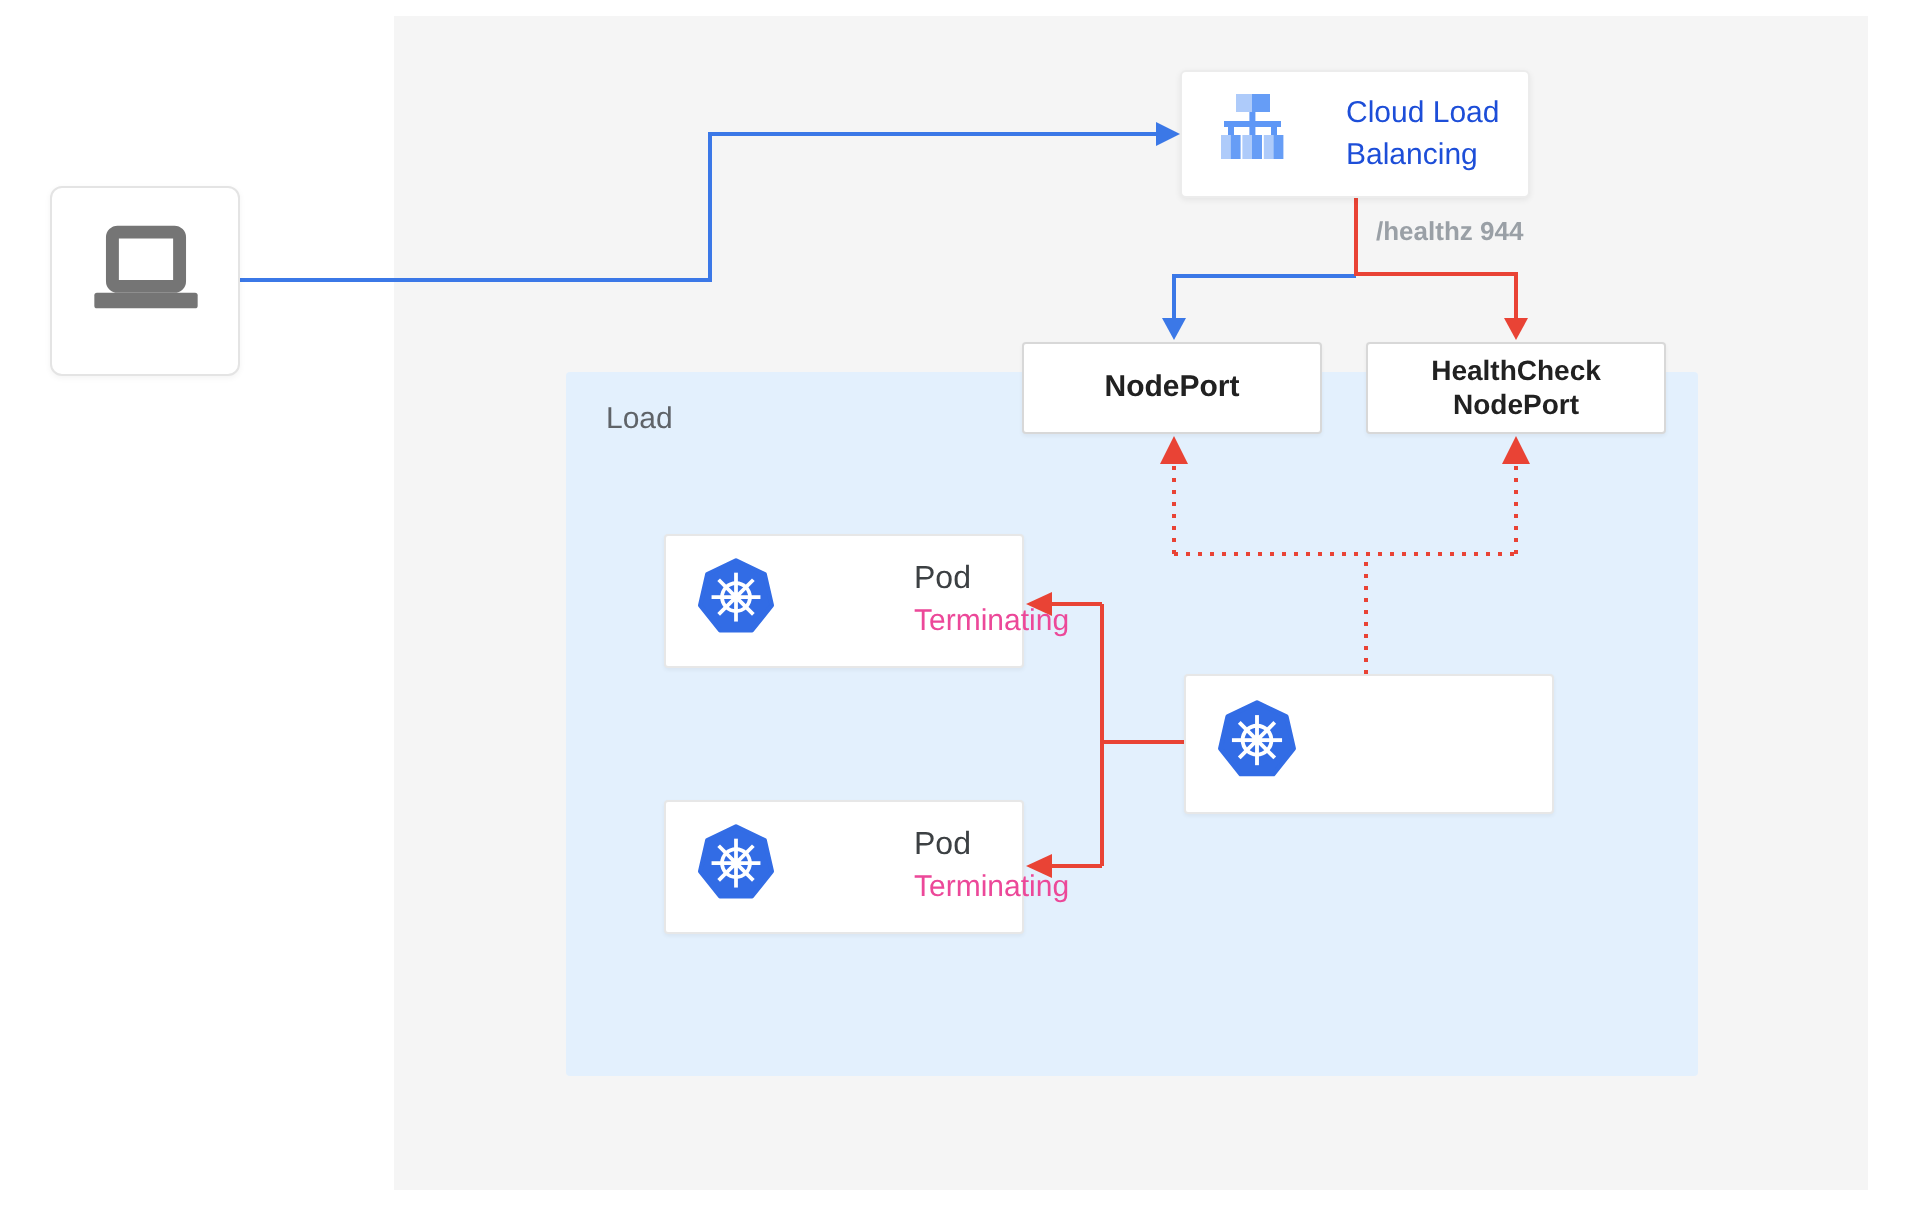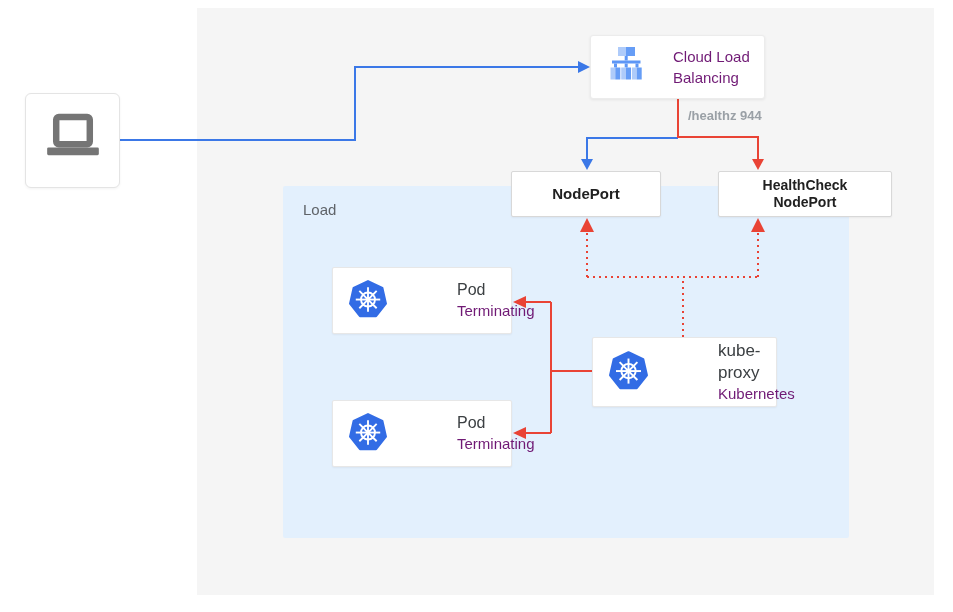--- a/index.html
+++ b/index.html
@@ -54,32 +54,32 @@
     border-radius: 3px;
     box-shadow: 0 1px 3px rgba(0,0,0,0.07);
     display: flex; align-items: center;
     padding-left: 13px;
   }
   .clb-label {
     margin-left: 25px;
     width: 92px;
     font-size: 15px;
     line-height: 1.4;
-    color: #701a75;
+    color: #1d4ed8;
   }
   .port-card {
     border: 1px solid #d8d8d8;
     border-radius: 2px;
     box-shadow: 0 1px 2px rgba(0,0,0,0.05);
     display: flex; flex-direction: column;
     align-items: center; justify-content: center;
     text-align: center;
   }
   .nodeport-card { left: 511px; top: 171px; width: 150px; height: 46px; }
-  .healthcheck-card { left: 718px; top: 171px; width: 174px; height: 46px; }
+  .healthcheck-card { left: 683px; top: 171px; width: 150px; height: 46px; }
   .port-label {
     font-size: 15px;
     font-weight: bold;
     color: #212121;
     line-height: 1.2;
   }
   .healthcheck-card .port-label { font-size: 14px; }
   .entity-card {
     border: 1px solid #e7e7e7;
     border-radius: 2px;
@@ -93,21 +93,21 @@
   .kubeproxy-card { left: 592px; top: 337px; width: 185px; height: 70px; }
   .entity-text { margin-left: 30px; }
   .entity-title {
     font-size: 16px;
     color: #3c4043;
     line-height: 1.3;
   }
   .kubeproxy-card .entity-title { font-size: 17px; }
   .entity-sub {
     font-size: 15px;
-    color: #701a75;
+    color: #ec4899;
     line-height: 1.3;
   }
   .healthz-label {
     position: absolute;
     left: 688px; top: 108px;
     font-size: 13px;
     font-weight: bold;
     color: #9aa0a6;
   }
   .wires {
@@ -259,19 +259,15 @@
           <line x1="18" y1="18.5" x2="18" y2="29.5"></line>
           <line x1="18" y1="18.5" x2="7" y2="18.5"></line>
           <line x1="18" y1="18.5" x2="29" y2="18.5"></line>
           <line x1="18" y1="18.5" x2="10.2" y2="10.7"></line>
           <line x1="18" y1="18.5" x2="25.8" y2="10.7"></line>
           <line x1="18" y1="18.5" x2="10.2" y2="26.3"></line>
           <line x1="18" y1="18.5" x2="25.8" y2="26.3"></line>
         </g>
       </svg>
     </span>
-    <div class="entity-text">
-      <div class="entity-title">kube-proxy</div>
-      <div class="entity-sub">Kubernetes</div>
-    </div>
   </div>
 
 </div>
 
 </body></html>

